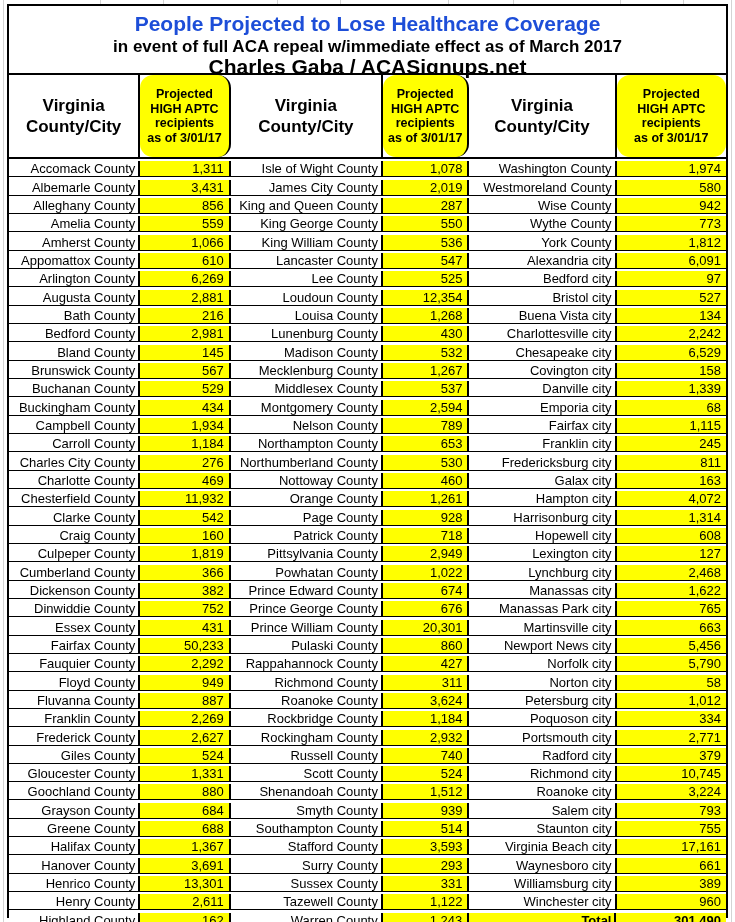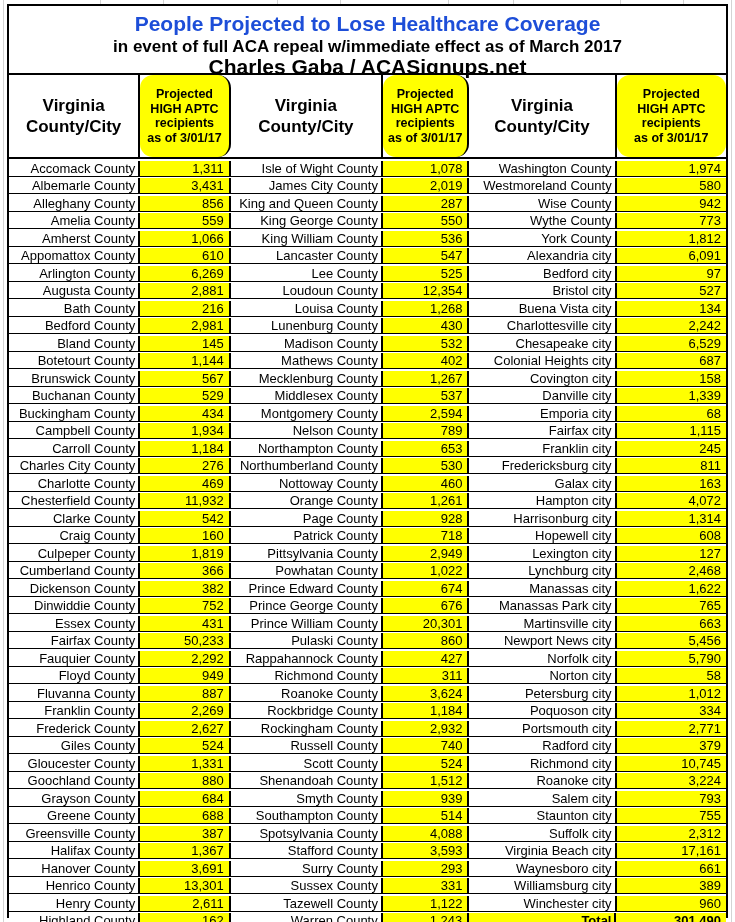--- a/index.html
+++ b/index.html
@@ -177,28 +177,20 @@
         </div>
         <div class="row">
           <div class="cell name-cell c-n1">Bland County</div>
           <div class="cell value-cell c-v1">145</div>
           <div class="cell name-cell c-n2">Madison County</div>
           <div class="cell value-cell c-v2">532</div>
           <div class="cell name-cell c-n3">Chesapeake city</div>
           <div class="cell value-cell c-v3">6,529</div>
         </div>
         <div class="row">
-          <div class="cell name-cell c-n1">Botetourt County</div>
-          <div class="cell value-cell c-v1">1,144</div>
-          <div class="cell name-cell c-n2">Mathews County</div>
-          <div class="cell value-cell c-v2">402</div>
-          <div class="cell name-cell c-n3">Colonial Heights city</div>
-          <div class="cell value-cell c-v3">687</div>
-        </div>
-        <div class="row">
           <div class="cell name-cell c-n1">Brunswick County</div>
           <div class="cell value-cell c-v1">567</div>
           <div class="cell name-cell c-n2">Mecklenburg County</div>
           <div class="cell value-cell c-v2">1,267</div>
           <div class="cell name-cell c-n3">Covington city</div>
           <div class="cell value-cell c-v3">158</div>
         </div>
         <div class="row">
           <div class="cell name-cell c-n1">Buchanan County</div>
           <div class="cell value-cell c-v1">529</div>
@@ -393,28 +385,20 @@
         </div>
         <div class="row">
           <div class="cell name-cell c-n1">Greene County</div>
           <div class="cell value-cell c-v1">688</div>
           <div class="cell name-cell c-n2">Southampton County</div>
           <div class="cell value-cell c-v2">514</div>
           <div class="cell name-cell c-n3">Staunton city</div>
           <div class="cell value-cell c-v3">755</div>
         </div>
         <div class="row">
-          <div class="cell name-cell c-n1">Greensville County</div>
-          <div class="cell value-cell c-v1">387</div>
-          <div class="cell name-cell c-n2">Spotsylvania County</div>
-          <div class="cell value-cell c-v2">4,088</div>
-          <div class="cell name-cell c-n3">Suffolk city</div>
-          <div class="cell value-cell c-v3">2,312</div>
-        </div>
-        <div class="row">
           <div class="cell name-cell c-n1">Halifax County</div>
           <div class="cell value-cell c-v1">1,367</div>
           <div class="cell name-cell c-n2">Stafford County</div>
           <div class="cell value-cell c-v2">3,593</div>
           <div class="cell name-cell c-n3">Virginia Beach city</div>
           <div class="cell value-cell c-v3">17,161</div>
         </div>
         <div class="row">
           <div class="cell name-cell c-n1">Hanover County</div>
           <div class="cell value-cell c-v1">3,691</div>

